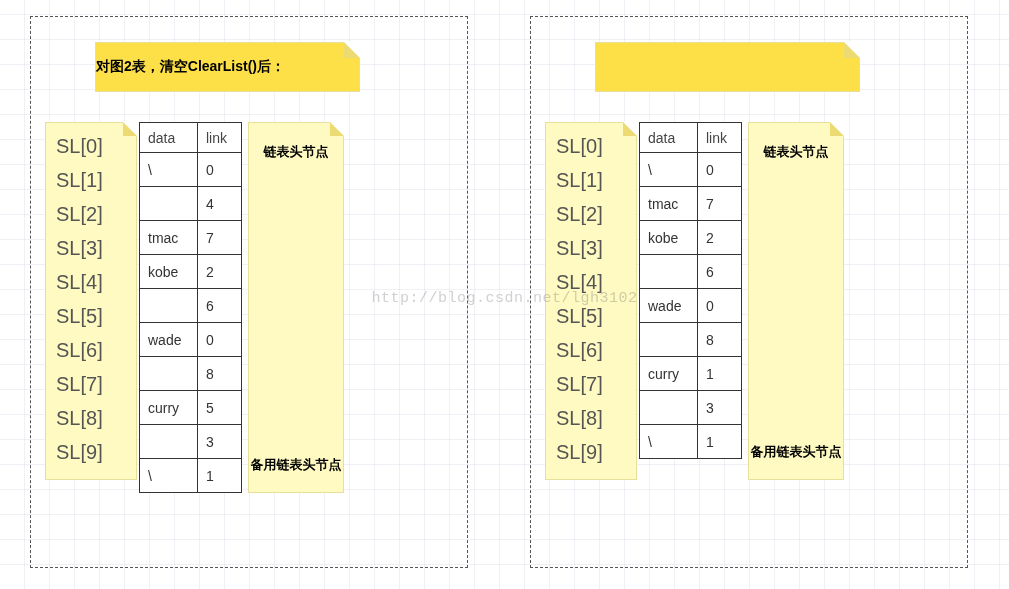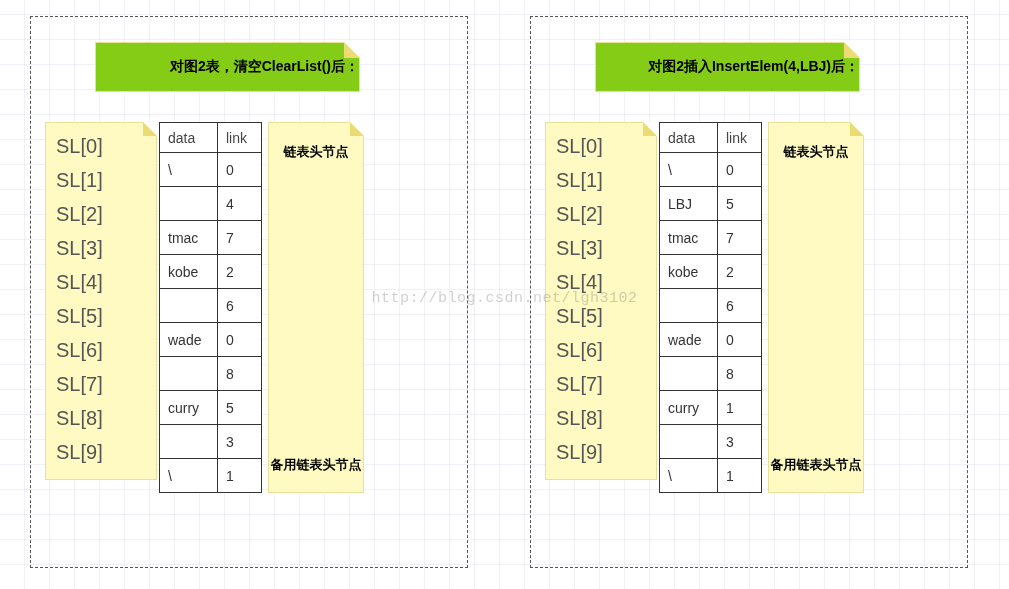--- a/index.html
+++ b/index.html
@@ -25,44 +25,44 @@
     z-index: 1;
   }
   .figure {
     position: absolute;
     z-index: 2;
   }
   .title-note {
     position: relative;
     width: 265px;
     min-height: 50px;
-    background: #84cc16;
+    background: #fde047;
     border: 1px solid #e6e09a;
     display: flex;
     align-items: center;
-    justify-content: flex-end;
+    justify-content: flex-start;
     font-size: 14px;
     font-weight: 600;
     color: #000;
     margin: 0 auto 30px auto;
   }
   .title-note .fold {
     position: absolute;
     top: -1px; right: -1px;
     width: 0; height: 0;
     border-top: 16px solid #fff;
     border-left: 16px solid #ecdb72;
   }
   .row-area {
     display: flex;
     align-items: flex-start;
   }
   .labels-note {
     position: relative;
-    width: 112px;
+    width: 92px;
     background: #fefac1;
     border: 1px solid #e6e09a;
     padding: 6px 10px 10px 10px;
     margin-right: 2px;
   }
   .labels-note .fold {
     position: absolute;
     top: -1px; right: -1px;
     width: 0; height: 0;
     border-top: 14px solid #fff;
@@ -220,21 +220,20 @@
     <div class="desc-note">
       <div class="fold"></div>
       <div class="top-label">链表头节点</div>
       <div class="bottom-label">备用链表头节点</div>
     </div>
   </div>
 </div>
 
 <div class="figure" style="left:545px; top:42px; width:410px;">
   <div class="title-note" style="margin-left:50px;">
-    <span>对图2插入InsertElem(4,LBJ)后：</span>
     <div class="fold"></div>
   </div>
   <div class="row-area">
     <div class="labels-note">
       <div class="fold"></div>
       <div class="lbl">SL[0]</div>
       <div class="lbl">SL[1]</div>
       <div class="lbl">SL[2]</div>
       <div class="lbl">SL[3]</div>
       <div class="lbl">SL[4]</div>
@@ -248,24 +247,20 @@
       <tbody>
           <tr>
         <th class="col-data">data</th>
         <th class="col-link">link</th>
       </tr>
       <tr>
             <td class="col-data">\</td>
             <td class="col-link">0</td>
           </tr>
       <tr>
-            <td class="col-data">LBJ</td>
-            <td class="col-link">5</td>
-          </tr>
-      <tr>
             <td class="col-data">tmac</td>
             <td class="col-link">7</td>
           </tr>
       <tr>
             <td class="col-data">kobe</td>
             <td class="col-link">2</td>
           </tr>
       <tr>
             <td class="col-data"></td>
             <td class="col-link">6</td>

